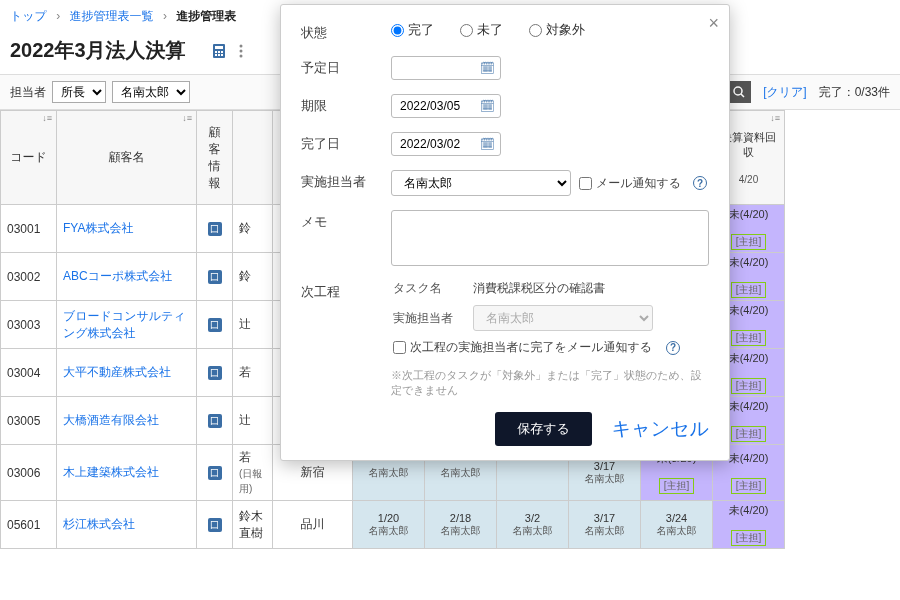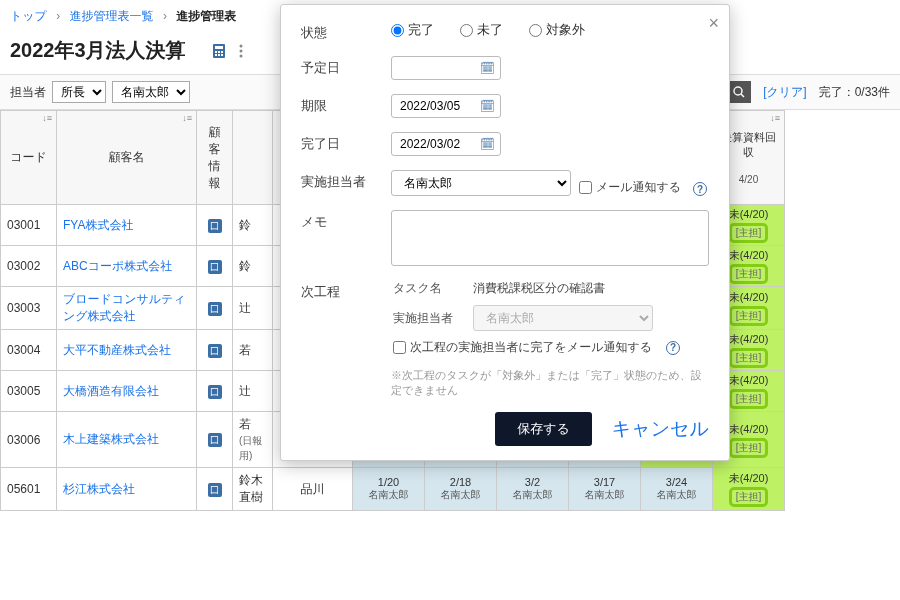--- a/index.html
+++ b/index.html
@@ -30,30 +30,30 @@
 .col-staff{width:40px}
 .col-task{width:72px;text-align:center;font-size:11px}
 .task-head .sub{font-size:10px;color:#555;display:block;margin-top:14px}
 .task-head .cal{display:block;margin-top:2px;color:#888}
 td.link a{color:#1a73e8}
 .bld-ico{display:inline-block;width:14px;height:14px;background:#3b6ea5;color:#fff;font-size:9px;text-align:center;line-height:14px;border-radius:2px}
 td.task{text-align:center;font-size:11px;padding:2px 2px}
 td.task .d{display:block}
 td.task .p{display:block;color:#555;font-size:10px}
 td.task.done{background:#d5e6ee}
-td.task.open{background:#bef264}
-td.task .tag{display:inline-block;border:3px solid #84cc16;border-radius:5px;padding:0 4px;font-size:10px;color:#666;margin-top:1px}
+td.task.open{background:#c4b5fd}
+td.task .tag{display:inline-block;border:1px solid #84cc16;border-radius:0;padding:0 4px;font-size:10px;color:#666;margin-top:12px}
 td.center{text-align:center}
 
 
 .modal{position:absolute;left:280px;top:4px;width:450px;background:#fff;border:1px solid #ccc;box-shadow:0 4px 18px rgba(0,0,0,.25);border-radius:3px;padding:16px 20px 14px;z-index:100}
 .modal .close{position:absolute;right:10px;top:8px;font-size:18px;color:#888;cursor:pointer;border:none;background:none}
 .modal .row{display:flex;align-items:flex-start;margin-bottom:14px}
 .modal .row .lbl{width:90px;color:#444;font-size:13px;padding-top:3px}
-.modal .row .val{flex:1;display:flex;align-items:flex-end;gap:8px;flex-wrap:wrap}
+.modal .row .val{flex:1;display:flex;align-items:center;gap:8px;flex-wrap:wrap}
 .radio-set label{display:inline-flex;align-items:center;margin-right:18px;font-size:13px;cursor:pointer}
 .radio-set input{margin-right:4px}
 .date-in{position:relative;display:inline-flex;align-items:center}
 .date-in input{width:110px;border:1px solid #bbb;border-radius:3px;padding:4px 26px 4px 8px;font-size:12px}
 .date-in .cal{position:absolute;right:6px;color:#3b6ea5;pointer-events:none}
 .sel{width:180px;border:1px solid #bbb;border-radius:3px;padding:4px 8px;font-size:12px;background:#fff}
 .chk{display:inline-flex;align-items:center;font-size:12px;color:#444}
 .chk input{margin-right:4px}
 .help{color:#3b6ea5;font-weight:bold;border:1px solid #3b6ea5;border-radius:50%;width:14px;height:14px;display:inline-flex;align-items:center;justify-content:center;font-size:10px;margin-left:4px}
 .memo-box{width:100%;height:56px;border:1px solid #bbb;border-radius:3px;padding:4px;font-size:12px;resize:none}

